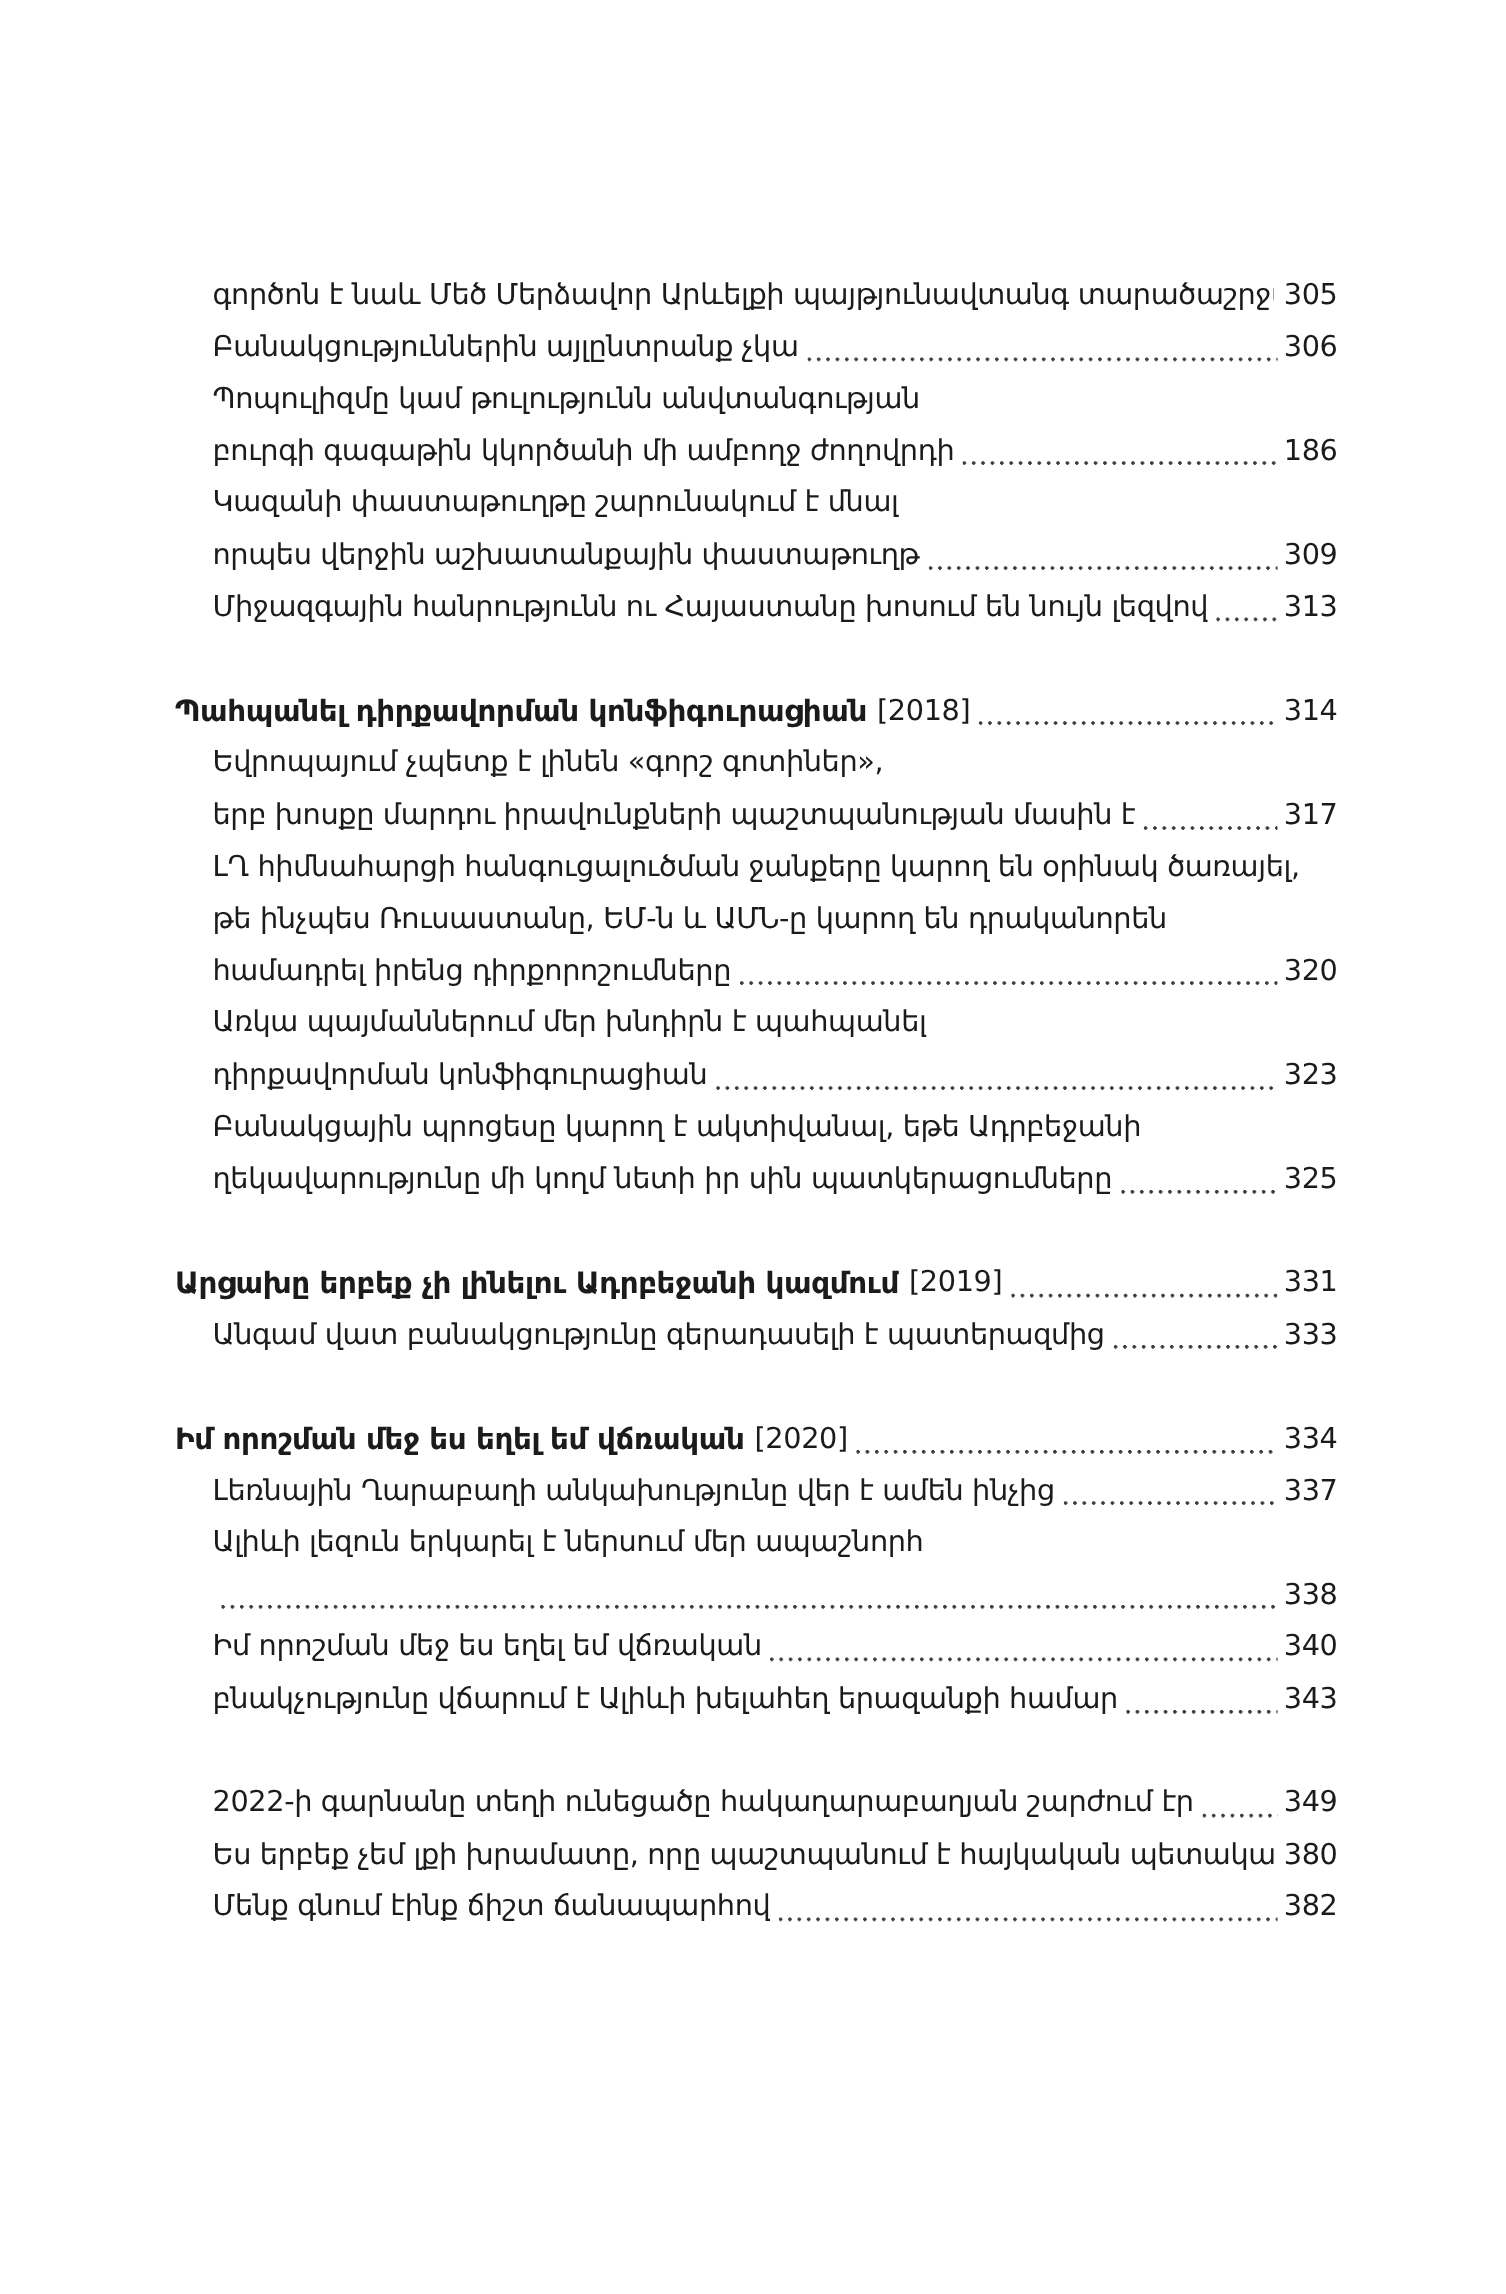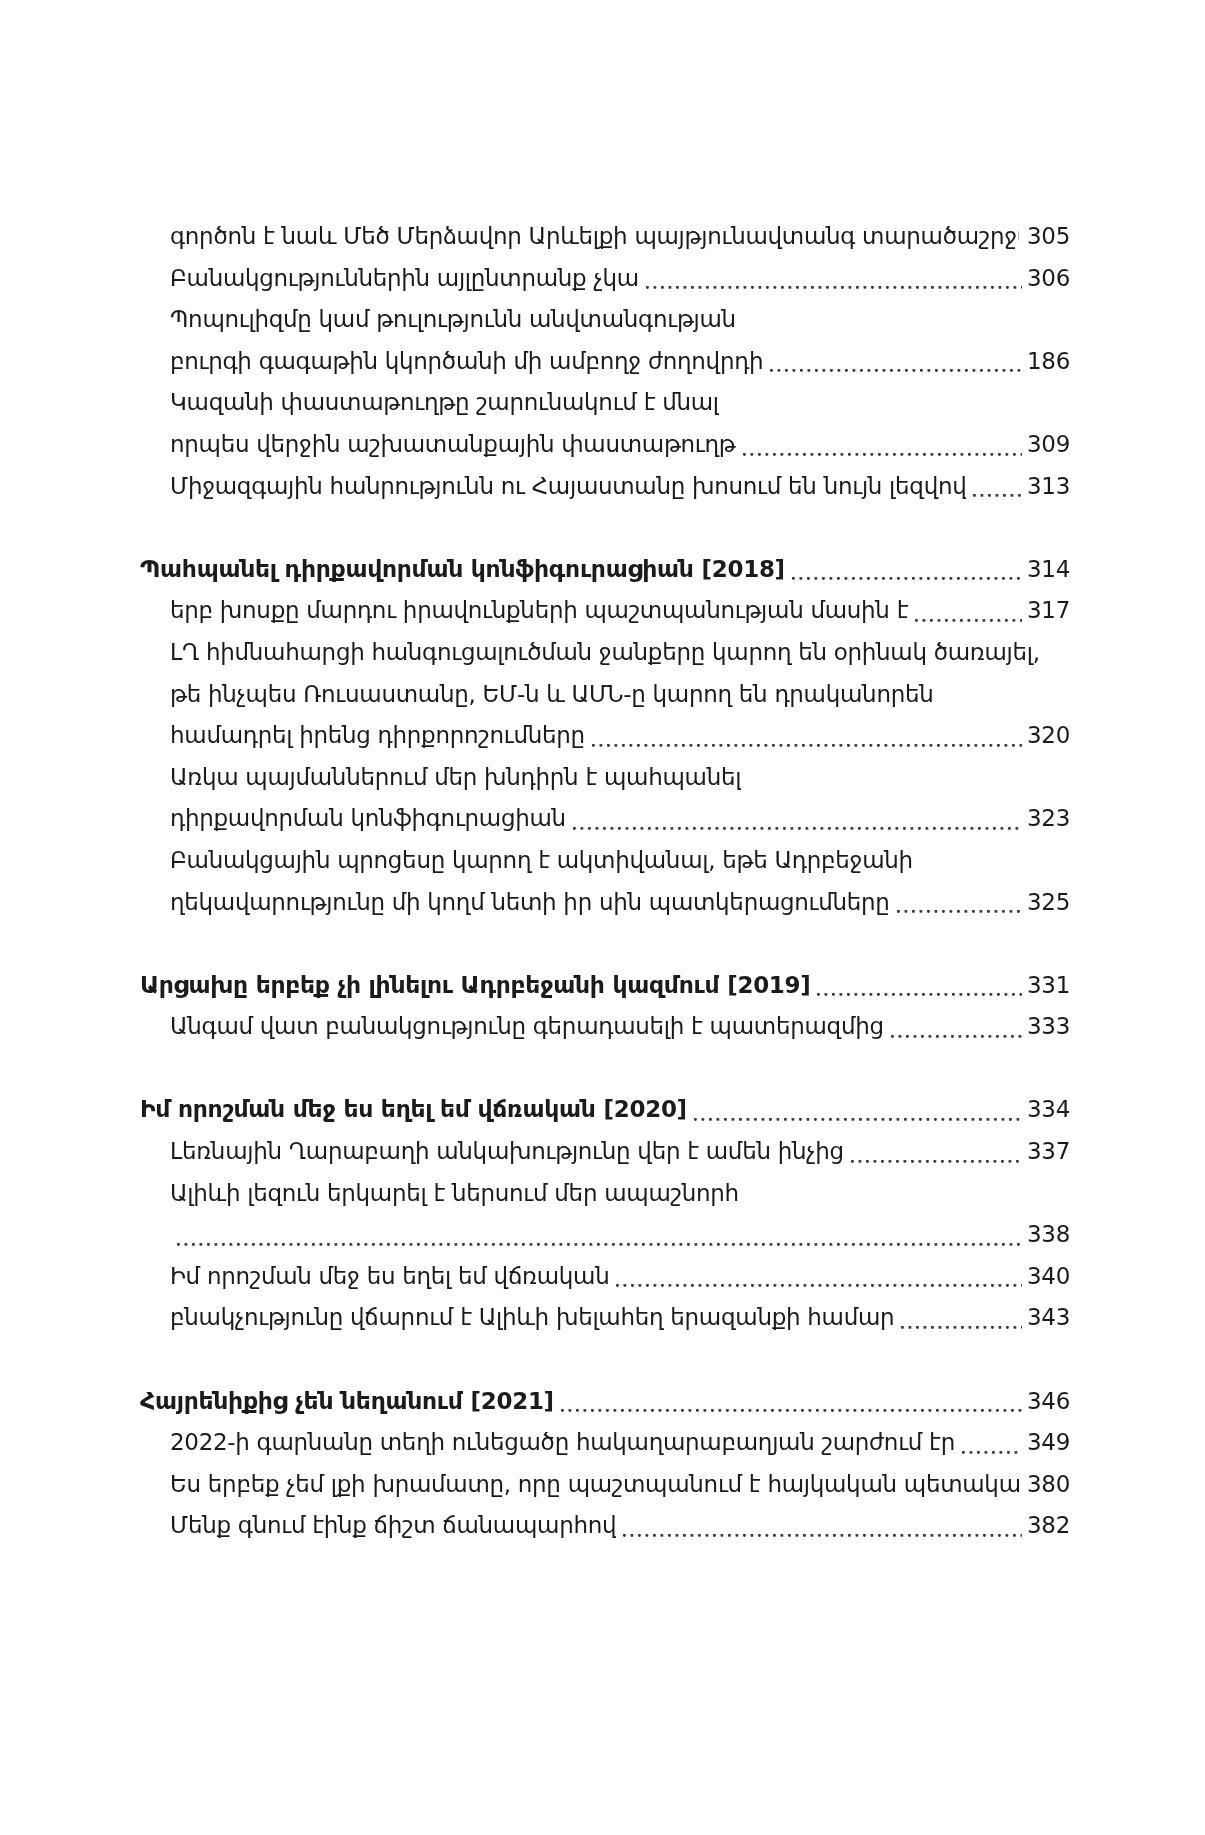--- a/index.html
+++ b/index.html
@@ -43,21 +43,21 @@
     overflow: hidden;
     min-width: 0;
   }
   .row.heading .h-title {
     font-weight: 700;
     font-size: 23.5px;
     text-align: center;
   }
   .h-year {
     margin-left: 8px;
-    font-weight: 700;
+    font-weight: 400;
   }
   .leader {
     position: relative;
     flex: 1 1 0;
     min-width: 8px;
   }
   .leader::after {
     content: "";
     position: absolute;
     left: 7px;
@@ -109,20 +109,23 @@
         <span class="leader"></span>
         <span class="pagenum">313</span>
       </div>
       <div class="row gap"></div>
       <div class="row heading">
         <span class="txt h-title">Պահպանել դիրքավորման կոնֆիգուրացիան</span>
         <span class="h-year">[2018]</span>
         <span class="leader"></span>
         <span class="pagenum">314</span>
       </div>
+      <div class="row indent item-cont">
+        <span class="txt">Եվրոպայում չպետք է լինեն «գորշ գոտիներ»,</span>
+      </div>
       <div class="row indent item">
         <span class="txt">երբ խոսքը մարդու իրավունքների պաշտպանության մասին է</span>
         <span class="leader"></span>
         <span class="pagenum">317</span>
       </div>
       <div class="row indent item-cont">
         <span class="txt">ԼՂ հիմնահարցի հանգուցալուծման ջանքերը կարող են օրինակ ծառայել,</span>
       </div>
       <div class="row indent item-cont">
         <span class="txt">թե ինչպես Ռուսաստանը, ԵՄ-ն և ԱՄՆ-ը կարող են դրականորեն</span>
@@ -183,26 +186,20 @@
         <span class="txt">Իմ որոշման մեջ ես եղել եմ վճռական</span>
         <span class="leader"></span>
         <span class="pagenum">340</span>
       </div>
       <div class="row indent item">
         <span class="txt">բնակչությունը վճարում է Ալիևի խելահեղ երազանքի համար</span>
         <span class="leader"></span>
         <span class="pagenum">343</span>
       </div>
       <div class="row gap"></div>
-      <div class="row heading">
-        <span class="txt h-title">Հայրենիքից չեն նեղանում</span>
-        <span class="h-year">[2021]</span>
-        <span class="leader"></span>
-        <span class="pagenum">346</span>
-      </div>
       <div class="row indent item">
         <span class="txt">2022-ի գարնանը տեղի ունեցածը հակաղարաբաղյան շարժում էր</span>
         <span class="leader"></span>
         <span class="pagenum">349</span>
       </div>
       <div class="row indent item">
         <span class="txt">Ես երբեք չեմ լքի խրամատը, որը պաշտպանում է հայկական պետականությունը</span>
         <span class="leader"></span>
         <span class="pagenum">380</span>
       </div>

